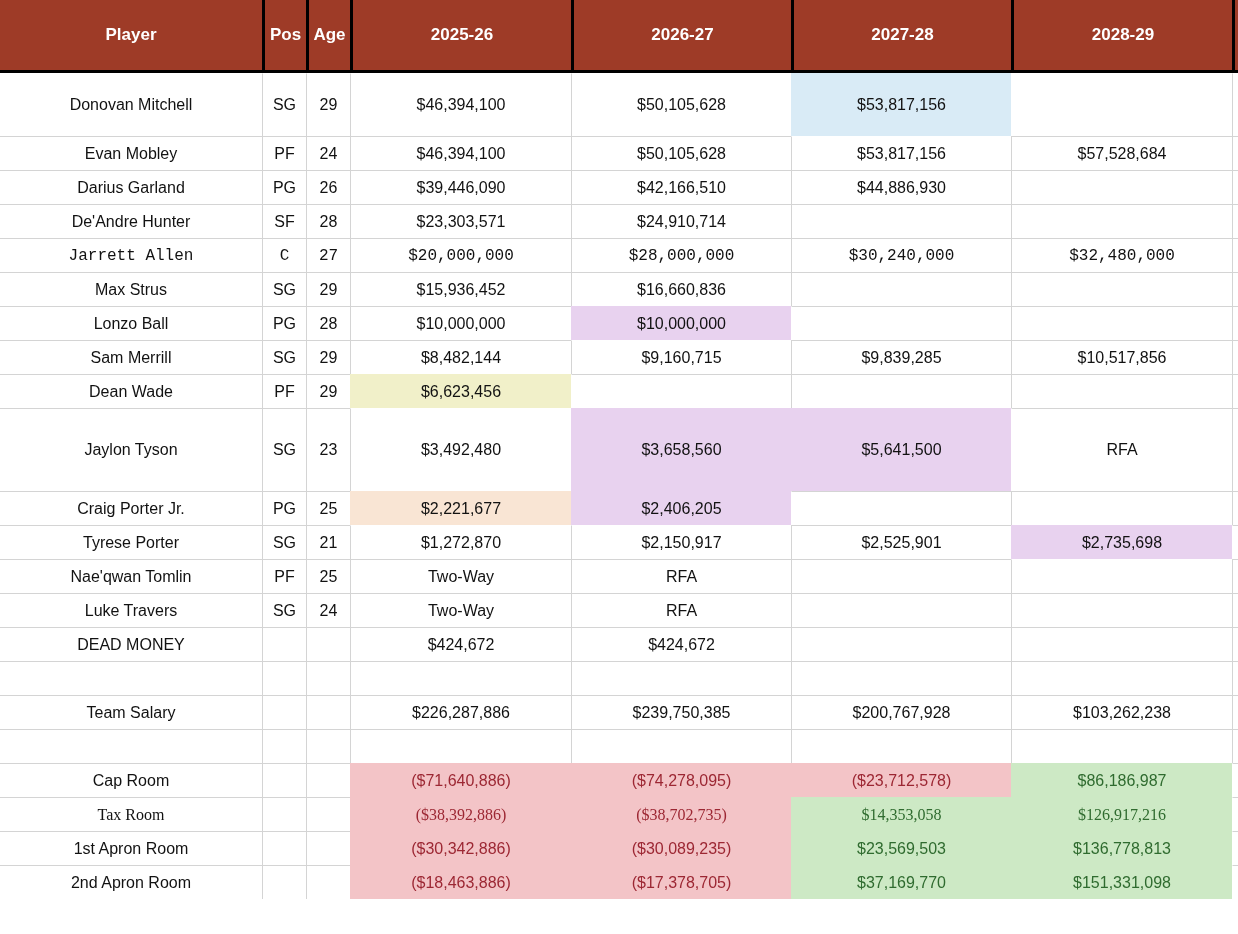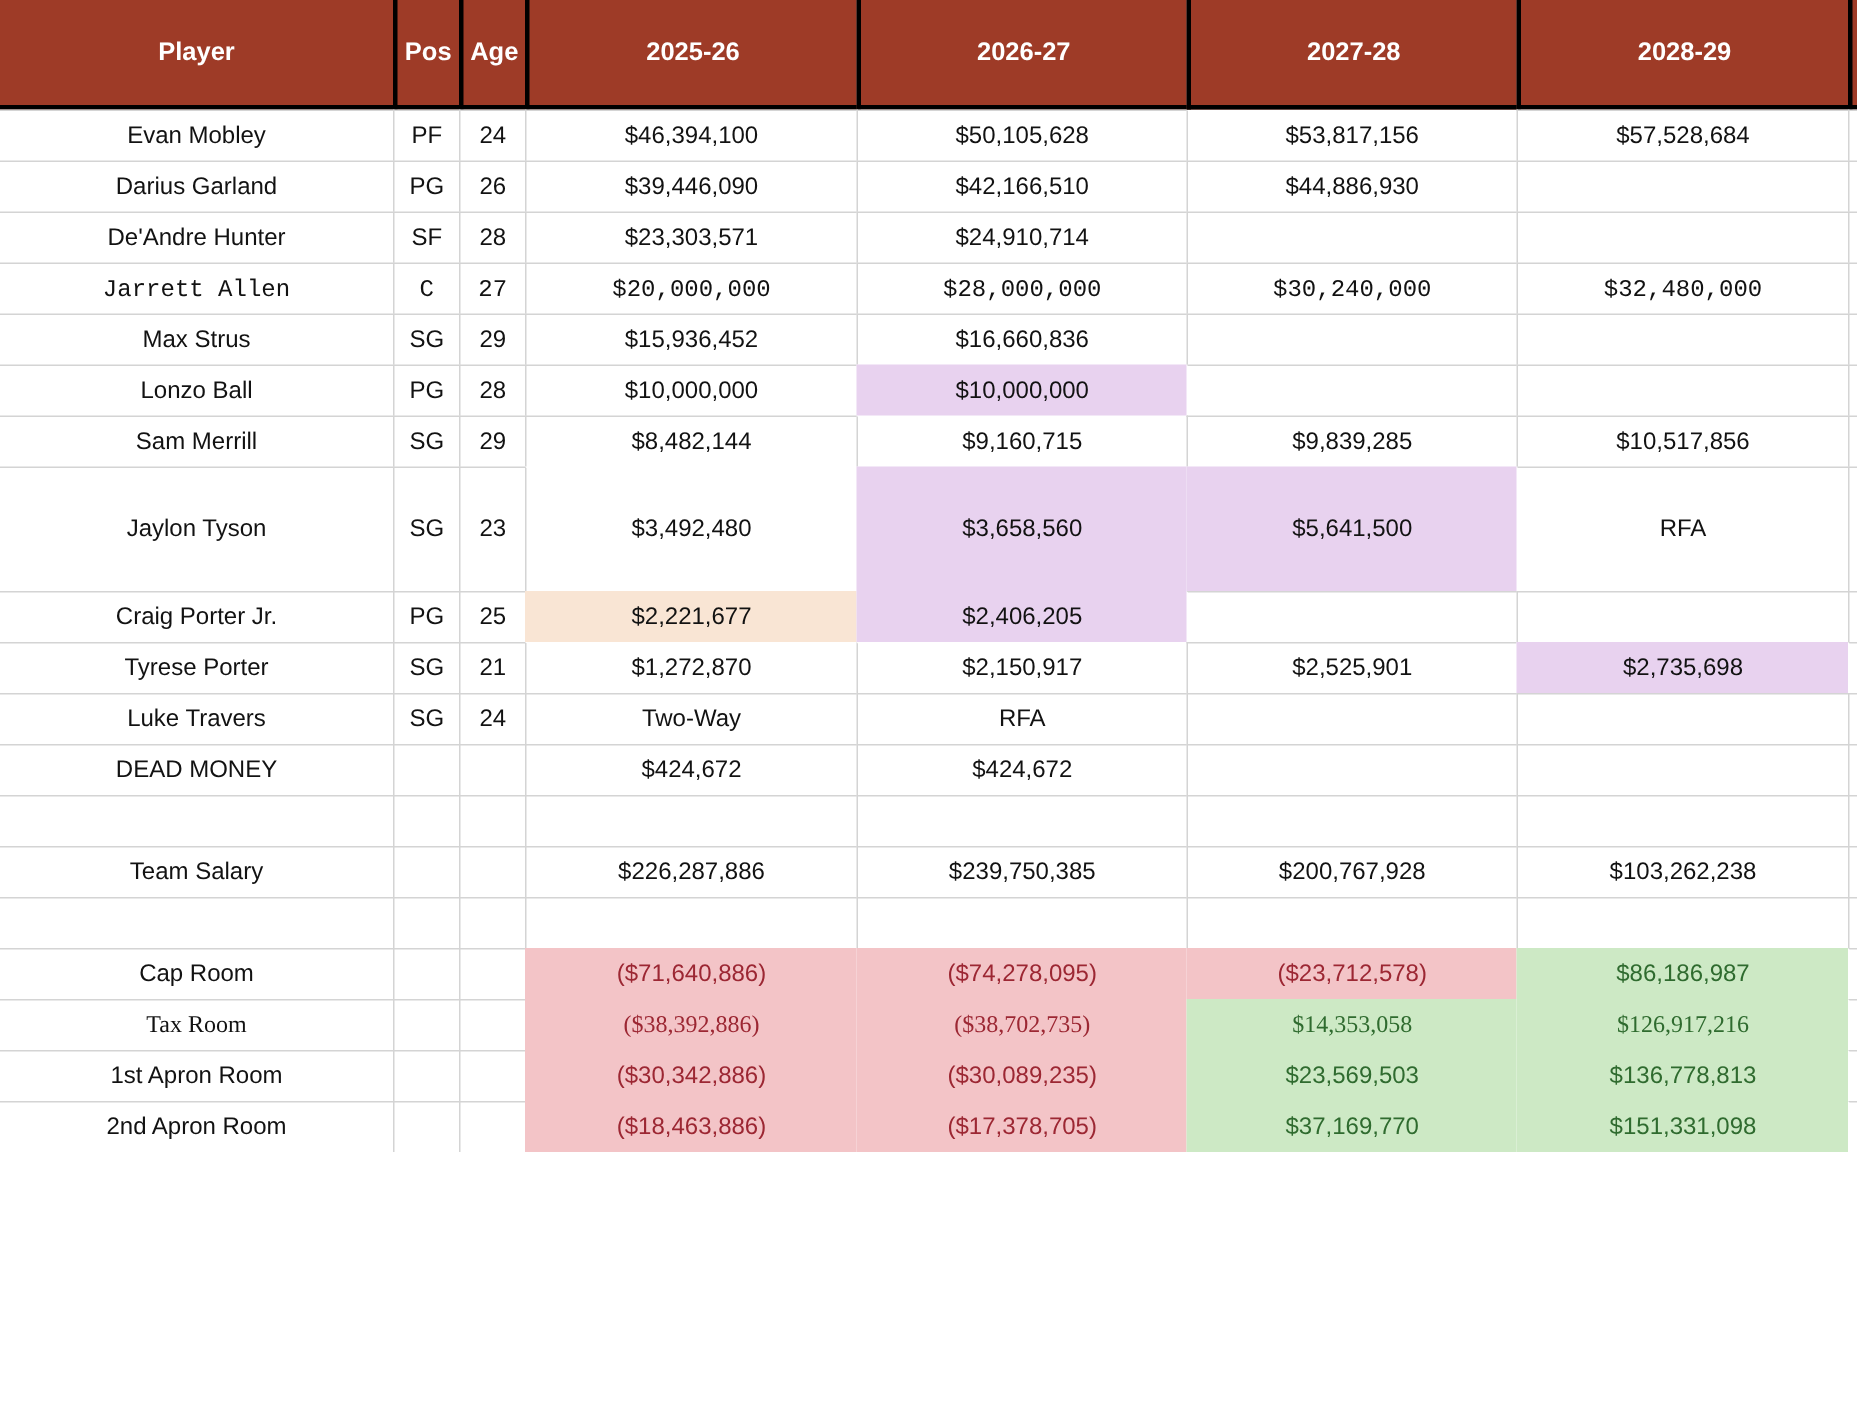--- a/index.html
+++ b/index.html
@@ -67,20 +67,30 @@
         <th>Pos</th>
         <th>Age</th>
         <th>2025-26</th>
         <th>2026-27</th>
         <th>2027-28</th>
         <th>2028-29</th>
         <th></th>
       </tr>
     </thead>
     <tbody>
+        <tr style="height: 63px;">
+          <td style="border-top: 1px solid transparent;">Donovan Mitchell</td>
+          <td style="border-top: 1px solid transparent; border-left: 1px solid rgb(212, 212, 212);">SG</td>
+          <td style="border-top: 1px solid transparent; border-left: 1px solid rgb(212, 212, 212);">29</td>
+          <td style="border-top: 1px solid transparent; border-left: 1px solid rgb(212, 212, 212);">$46,394,100</td>
+          <td style="border-top: 1px solid transparent; border-left: 1px solid rgb(212, 212, 212);">$50,105,628</td>
+          <td style="background: rgb(217, 235, 246); border-top: 1px solid transparent; border-left: 1px solid transparent;">$53,817,156</td>
+          <td style="border-top: 1px solid transparent; border-left: 1px solid transparent;"></td>
+          <td style="border-top: 1px solid transparent; border-left: 1px solid rgb(212, 212, 212);"></td>
+        </tr>
         <tr style="height: 34px;">
           <td style="border-top: 1px solid rgb(212, 212, 212);">Evan Mobley</td>
           <td style="border-top: 1px solid rgb(212, 212, 212); border-left: 1px solid rgb(212, 212, 212);">PF</td>
           <td style="border-top: 1px solid rgb(212, 212, 212); border-left: 1px solid rgb(212, 212, 212);">24</td>
           <td style="border-top: 1px solid rgb(212, 212, 212); border-left: 1px solid rgb(212, 212, 212);">$46,394,100</td>
           <td style="border-top: 1px solid rgb(212, 212, 212); border-left: 1px solid rgb(212, 212, 212);">$50,105,628</td>
           <td style="border-top: 1px solid transparent; border-left: 1px solid rgb(212, 212, 212);">$53,817,156</td>
           <td style="border-top: 1px solid rgb(212, 212, 212); border-left: 1px solid rgb(212, 212, 212);">$57,528,684</td>
           <td style="border-top: 1px solid rgb(212, 212, 212); border-left: 1px solid rgb(212, 212, 212);"></td>
         </tr>
@@ -137,20 +147,30 @@
         <tr style="height: 34px;">
           <td style="border-top: 1px solid rgb(212, 212, 212);">Sam Merrill</td>
           <td style="border-top: 1px solid rgb(212, 212, 212); border-left: 1px solid rgb(212, 212, 212);">SG</td>
           <td style="border-top: 1px solid rgb(212, 212, 212); border-left: 1px solid rgb(212, 212, 212);">29</td>
           <td style="border-top: 1px solid rgb(212, 212, 212); border-left: 1px solid rgb(212, 212, 212);">$8,482,144</td>
           <td style="border-top: 1px solid transparent; border-left: 1px solid rgb(212, 212, 212);">$9,160,715</td>
           <td style="border-top: 1px solid rgb(212, 212, 212); border-left: 1px solid rgb(212, 212, 212);">$9,839,285</td>
           <td style="border-top: 1px solid rgb(212, 212, 212); border-left: 1px solid rgb(212, 212, 212);">$10,517,856</td>
           <td style="border-top: 1px solid rgb(212, 212, 212); border-left: 1px solid rgb(212, 212, 212);"></td>
         </tr>
+        <tr style="height: 34px;">
+          <td style="border-top: 1px solid rgb(212, 212, 212);">Dean Wade</td>
+          <td style="border-top: 1px solid rgb(212, 212, 212); border-left: 1px solid rgb(212, 212, 212);">PF</td>
+          <td style="border-top: 1px solid rgb(212, 212, 212); border-left: 1px solid rgb(212, 212, 212);">29</td>
+          <td style="background: rgb(241, 240, 201); border-top: 1px solid transparent; border-left: 1px solid transparent;">$6,623,456</td>
+          <td style="border-top: 1px solid rgb(212, 212, 212); border-left: 1px solid transparent;"></td>
+          <td style="border-top: 1px solid rgb(212, 212, 212); border-left: 1px solid rgb(212, 212, 212);"></td>
+          <td style="border-top: 1px solid rgb(212, 212, 212); border-left: 1px solid rgb(212, 212, 212);"></td>
+          <td style="border-top: 1px solid rgb(212, 212, 212); border-left: 1px solid rgb(212, 212, 212);"></td>
+        </tr>
         <tr style="height: 83px;">
           <td style="border-top: 1px solid rgb(212, 212, 212);">Jaylon Tyson</td>
           <td style="border-top: 1px solid rgb(212, 212, 212); border-left: 1px solid rgb(212, 212, 212);">SG</td>
           <td style="border-top: 1px solid rgb(212, 212, 212); border-left: 1px solid rgb(212, 212, 212);">23</td>
           <td style="border-top: 1px solid transparent; border-left: 1px solid rgb(212, 212, 212);">$3,492,480</td>
           <td style="background: rgb(232, 210, 239); border-top: 1px solid transparent; border-left: 1px solid transparent;">$3,658,560</td>
           <td style="background: rgb(232, 210, 239); border-top: 1px solid transparent; border-left: 1px solid transparent;">$5,641,500</td>
           <td style="border-top: 1px solid rgb(212, 212, 212); border-left: 1px solid transparent;">RFA</td>
           <td style="border-top: 1px solid rgb(212, 212, 212); border-left: 1px solid rgb(212, 212, 212);"></td>
         </tr>
@@ -168,20 +188,30 @@
           <td style="border-top: 1px solid rgb(212, 212, 212);">Tyrese Porter</td>
           <td style="border-top: 1px solid rgb(212, 212, 212); border-left: 1px solid rgb(212, 212, 212);">SG</td>
           <td style="border-top: 1px solid rgb(212, 212, 212); border-left: 1px solid rgb(212, 212, 212);">21</td>
           <td style="border-top: 1px solid transparent; border-left: 1px solid rgb(212, 212, 212);">$1,272,870</td>
           <td style="border-top: 1px solid transparent; border-left: 1px solid rgb(212, 212, 212);">$2,150,917</td>
           <td style="border-top: 1px solid rgb(212, 212, 212); border-left: 1px solid rgb(212, 212, 212); margin-left: 44px;">$2,525,901</td>
           <td style="background: rgb(232, 210, 239); border-top: 1px solid transparent; border-left: 1px solid transparent;">$2,735,698</td>
           <td style="border-top: 1px solid rgb(212, 212, 212); border-left: 1px solid transparent;"></td>
         </tr>
         <tr style="height: 34px;">
+          <td style="border-top: 1px solid rgb(212, 212, 212);">Nae'qwan Tomlin</td>
+          <td style="border-top: 1px solid rgb(212, 212, 212); border-left: 1px solid rgb(212, 212, 212);">PF</td>
+          <td style="border-top: 1px solid rgb(212, 212, 212); border-left: 1px solid rgb(212, 212, 212);">25</td>
+          <td style="border-top: 1px solid rgb(212, 212, 212); border-left: 1px solid rgb(212, 212, 212);">Two-Way</td>
+          <td style="border-top: 1px solid rgb(212, 212, 212); border-left: 1px solid rgb(212, 212, 212);">RFA</td>
+          <td style="border-top: 1px solid rgb(212, 212, 212); border-left: 1px solid rgb(212, 212, 212);"></td>
+          <td style="border-top: 1px solid transparent; border-left: 1px solid rgb(212, 212, 212);"></td>
+          <td style="border-top: 1px solid rgb(212, 212, 212); border-left: 1px solid rgb(212, 212, 212);"></td>
+        </tr>
+        <tr style="height: 34px;">
           <td style="border-top: 1px solid rgb(212, 212, 212);">Luke Travers</td>
           <td style="border-top: 1px solid rgb(212, 212, 212); border-left: 1px solid rgb(212, 212, 212);">SG</td>
           <td style="border-top: 1px solid rgb(212, 212, 212); border-left: 1px solid rgb(212, 212, 212);">24</td>
           <td style="border-top: 1px solid rgb(212, 212, 212); border-left: 1px solid rgb(212, 212, 212);">Two-Way</td>
           <td style="border-top: 1px solid rgb(212, 212, 212); border-left: 1px solid rgb(212, 212, 212);">RFA</td>
           <td style="border-top: 1px solid rgb(212, 212, 212); border-left: 1px solid rgb(212, 212, 212);"></td>
           <td style="border-top: 1px solid rgb(212, 212, 212); border-left: 1px solid rgb(212, 212, 212);"></td>
           <td style="border-top: 1px solid rgb(212, 212, 212); border-left: 1px solid rgb(212, 212, 212);"></td>
         </tr>
         <tr style="height: 34px;">

